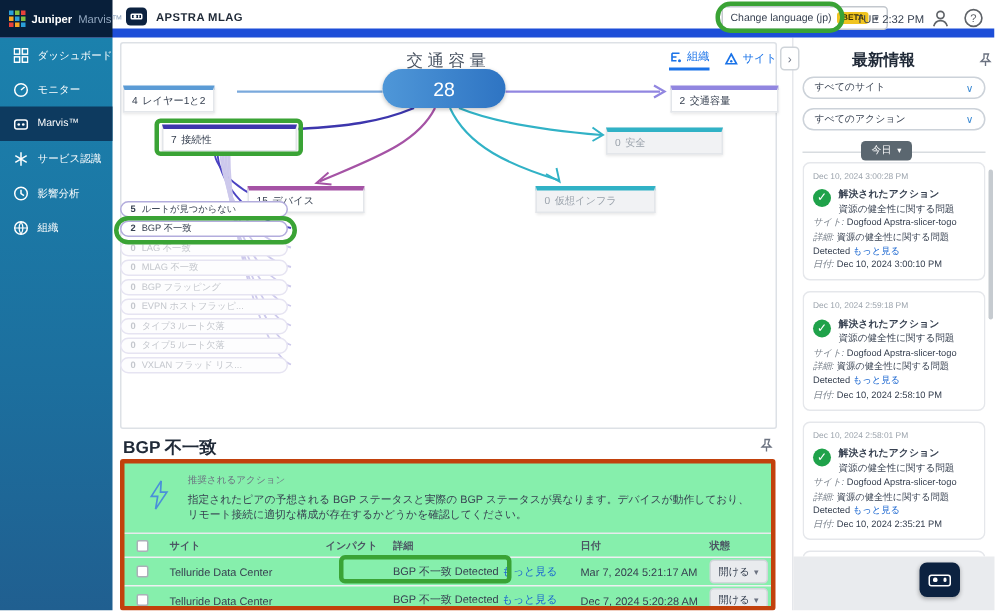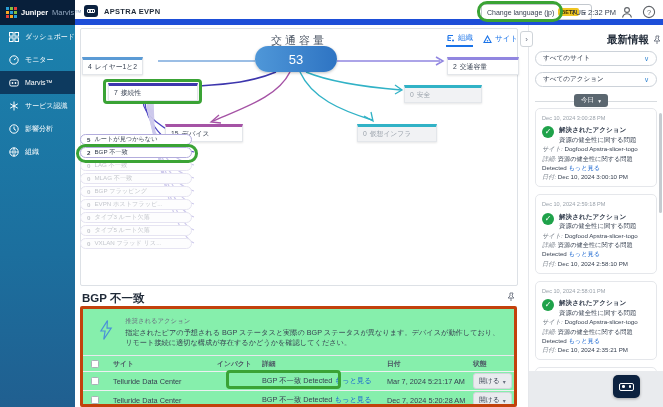--- a/index.html
+++ b/index.html
@@ -60,21 +60,21 @@
   .rec-body{font-size:7.2px;color:#374151;margin-top:2px;max-width:400px;line-height:1.5}
   .tbl{font-size:7.3px}
   .trow{display:grid;grid-template-columns:22px 104px 45px 125px 86px 50px;align-items:center;padding:0 0 0 8px;height:19px;border-bottom:1px solid #eef0f2}
   .trow.head{color:#4b5563;font-weight:bold;font-size:6.8px;height:16px}
   .cb{width:8px;height:8px;border:1px solid #aab1b8;border-radius:1.5px;background:#fff;cursor:pointer}
   .lnk{color:#1a66d0;cursor:pointer}
   .open-btn{background:#e9ebee;border:1px solid #d2d6db;border-radius:3px;font-size:6.8px;color:#374151;padding:2px 5px;cursor:pointer;display:inline-flex;gap:3px;align-items:center}
 
   
   .rpanel{position:absolute;left:528px;top:25px;width:135px;height:382px;background:#fff;border-left:1px solid #e5e7eb;z-index:10}
-  .rtitle{position:absolute;left:0;top:8px;width:120px;text-align:right;font-size:10.5px;font-weight:bold;color:#1f2937}
+  .rtitle{position:absolute;left:0;top:8px;width:120px;text-align:center;font-size:10.5px;font-weight:bold;color:#1f2937}
   .rsel{position:absolute;left:6px;width:122px;height:15px;border:1px solid #ccd2d9;border-radius:9px;background:#fff;display:flex;align-items:center;justify-content:space-between;padding:0 7px;font-size:6.6px;color:#374151;cursor:pointer}
   .rsel .v{color:#3d8bd4;font-size:7px}
   .divline{position:absolute;left:6px;top:76px;width:122px;border-top:1px solid #d8dce0}
   .today{position:absolute;left:45px;top:69px;background:#5b6770;color:#fff;font-size:6.6px;border-radius:3px;padding:2px 7px;display:flex;gap:4px;align-items:center;cursor:pointer}
   .cards{position:absolute;left:6px;top:83px;width:122px;height:263px;display:flex;flex-direction:column;gap:7px;overflow:hidden}
   .ncard{border:1px solid #e5e7eb;border-radius:5px;background:#fff;padding:5px 6px;font-size:6.2px;line-height:1.5;color:#374151;flex:0 0 auto}
   .ncard .ts{color:#9aa2ab;font-size:5.6px;margin-bottom:3px}
   .ncard .hd{display:flex;gap:5px}
   .ncard .hd .tt{font-weight:bold;font-size:6.6px;line-height:1.4}
   .ncard .hd .st{font-size:6.4px}
@@ -106,21 +106,21 @@
     <span class="brand1">Juniper</span>
     <span class="brand2">Marvis™</span>
   </div>
   <div class="orgwrap">
     <span class="marvis-mini">
         <b>
           <i></i>
           <i></i>
         </b>
       </span>
-    <span class="orgname">APSTRA EVPN</span>
+    <span class="orgname">APSTRA MLAG</span>
   </div>
   <div class="langbtn">
     <span>Change language (jp)</span>
     <span class="beta">BETA</span>
     <span class="caret">▾</span>
   </div>
   <span class="clock">TUE 2:32 PM</span>
   <span class="hicon" style="left:620px">
     <svg viewBox="0 0 14 14" width="14" height="14">
         <circle cx="7" cy="5" r="2.4" fill="none" stroke="#5f6368" stroke-width="1.1"></circle>
@@ -219,21 +219,21 @@
   <path d="M145 101 C145 118 162 146 194 152" stroke="#4a42c2" stroke-width="1.2" fill="none"></path>
   <path d="M147 101 C147 124 164 159 194 165" stroke="#cdc9ec" stroke-width="1.2" fill="none"></path>
   <path d="M148 101 C148 130 166 172 194 178" stroke="#cdc9ec" stroke-width="1.2" fill="none"></path>
   <path d="M149 101 C149 136 168 185 194 191" stroke="#cdc9ec" stroke-width="1.2" fill="none"></path>
   <path d="M150 101 C150 142 170 198 194 204" stroke="#cdc9ec" stroke-width="1.2" fill="none"></path>
   <path d="M151 101 C151 148 172 211 194 217" stroke="#cdc9ec" stroke-width="1.2" fill="none"></path>
   <path d="M152 101 C152 154 174 224 194 230" stroke="#cdc9ec" stroke-width="1.2" fill="none"></path>
   <path d="M153 101 C153 160 176 237 194 243" stroke="#cdc9ec" stroke-width="1.2" fill="none"></path>
 </svg>
 
-<div class="total-pill">53</div>
+<div class="total-pill">28</div>
 
 <div class="node" style="left: 82px; top: 57px; border-top-color: rgb(91, 155, 213);"><b>4</b><span>レイヤー1と2</span></div>
 <div class="node" style="left: 108px; top: 83px; width: 90px; border-top-color: rgb(61, 54, 173);"><b>7</b><span>接続性</span></div>
 <div class="node" style="left: 165px; top: 124px; width: 78px; border-top-color: rgb(165, 83, 165);"><b>15</b><span>デバイス</span></div>
 <div class="node muted" style="left: 404px; top: 85px; width: 78px; border-top-color: rgb(49, 178, 198);"><b>0</b><span>安全</span></div>
 <div class="node muted" style="left: 357px; top: 124px; width: 80px; border-top-color: rgb(49, 178, 198);"><b>0</b><span>仮想インフラ</span></div>
 <div class="node" style="left: 447px; top: 57px; width: 72px; border-top-color: rgb(145, 134, 224);"><b>2</b><span>交通容量</span></div>
 
 <div class="pills">
 

